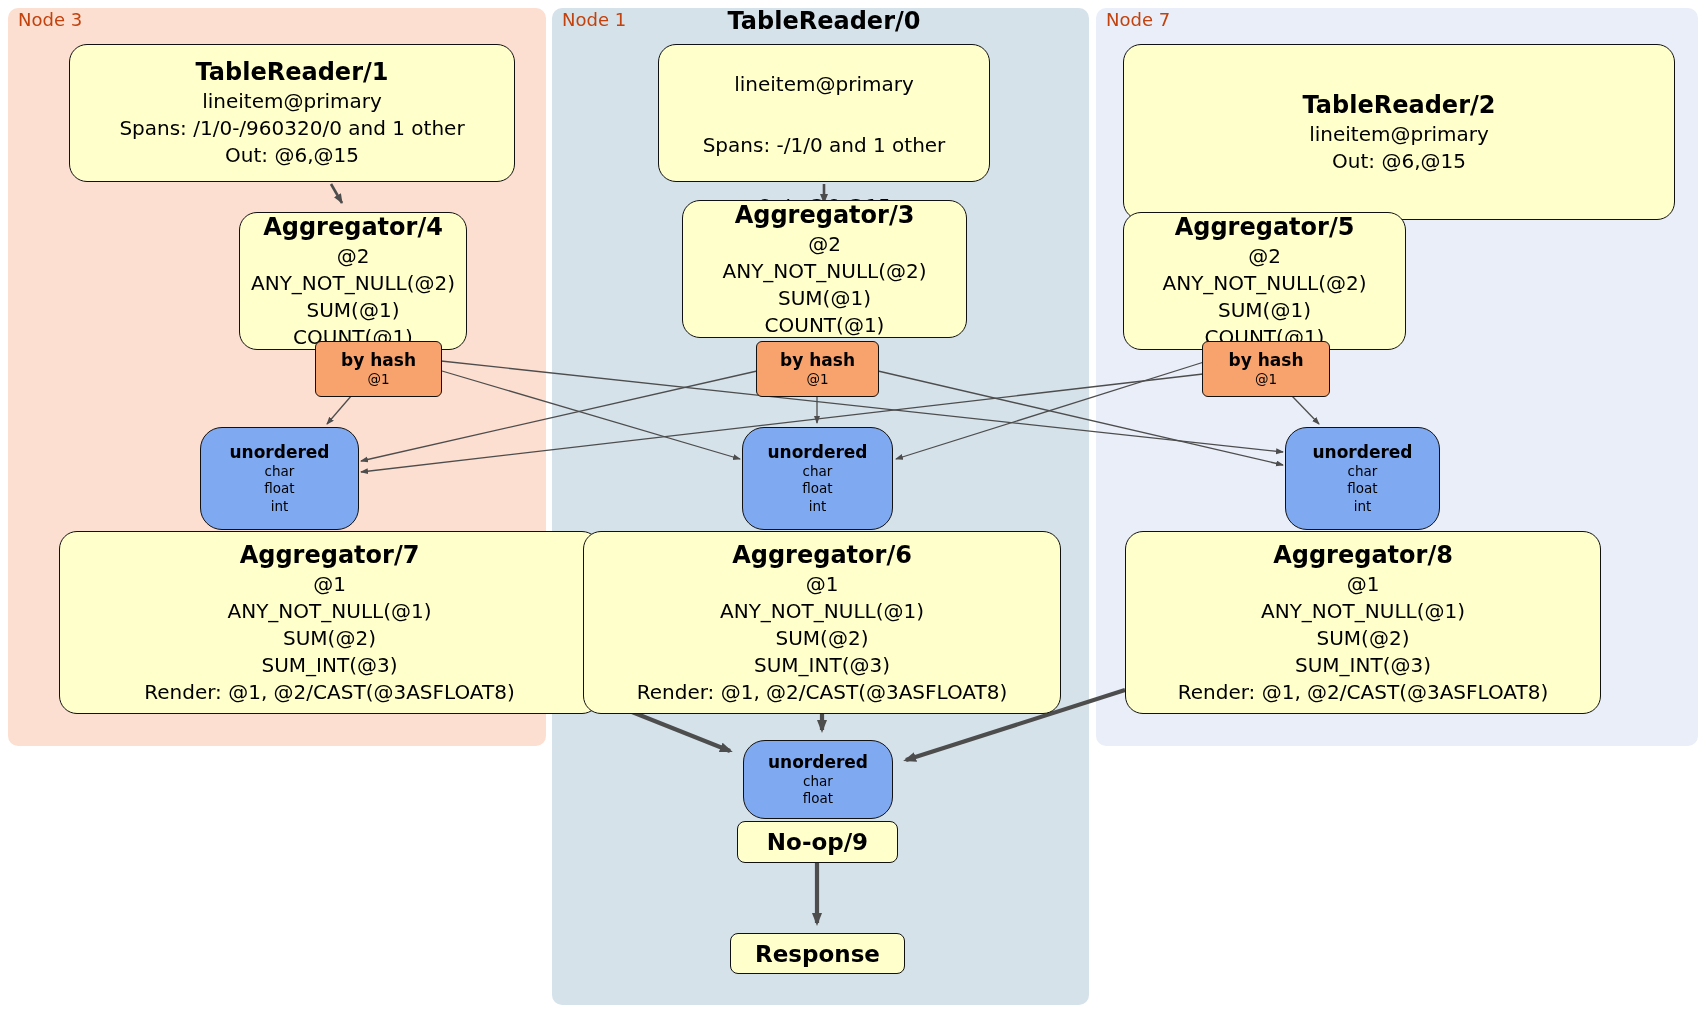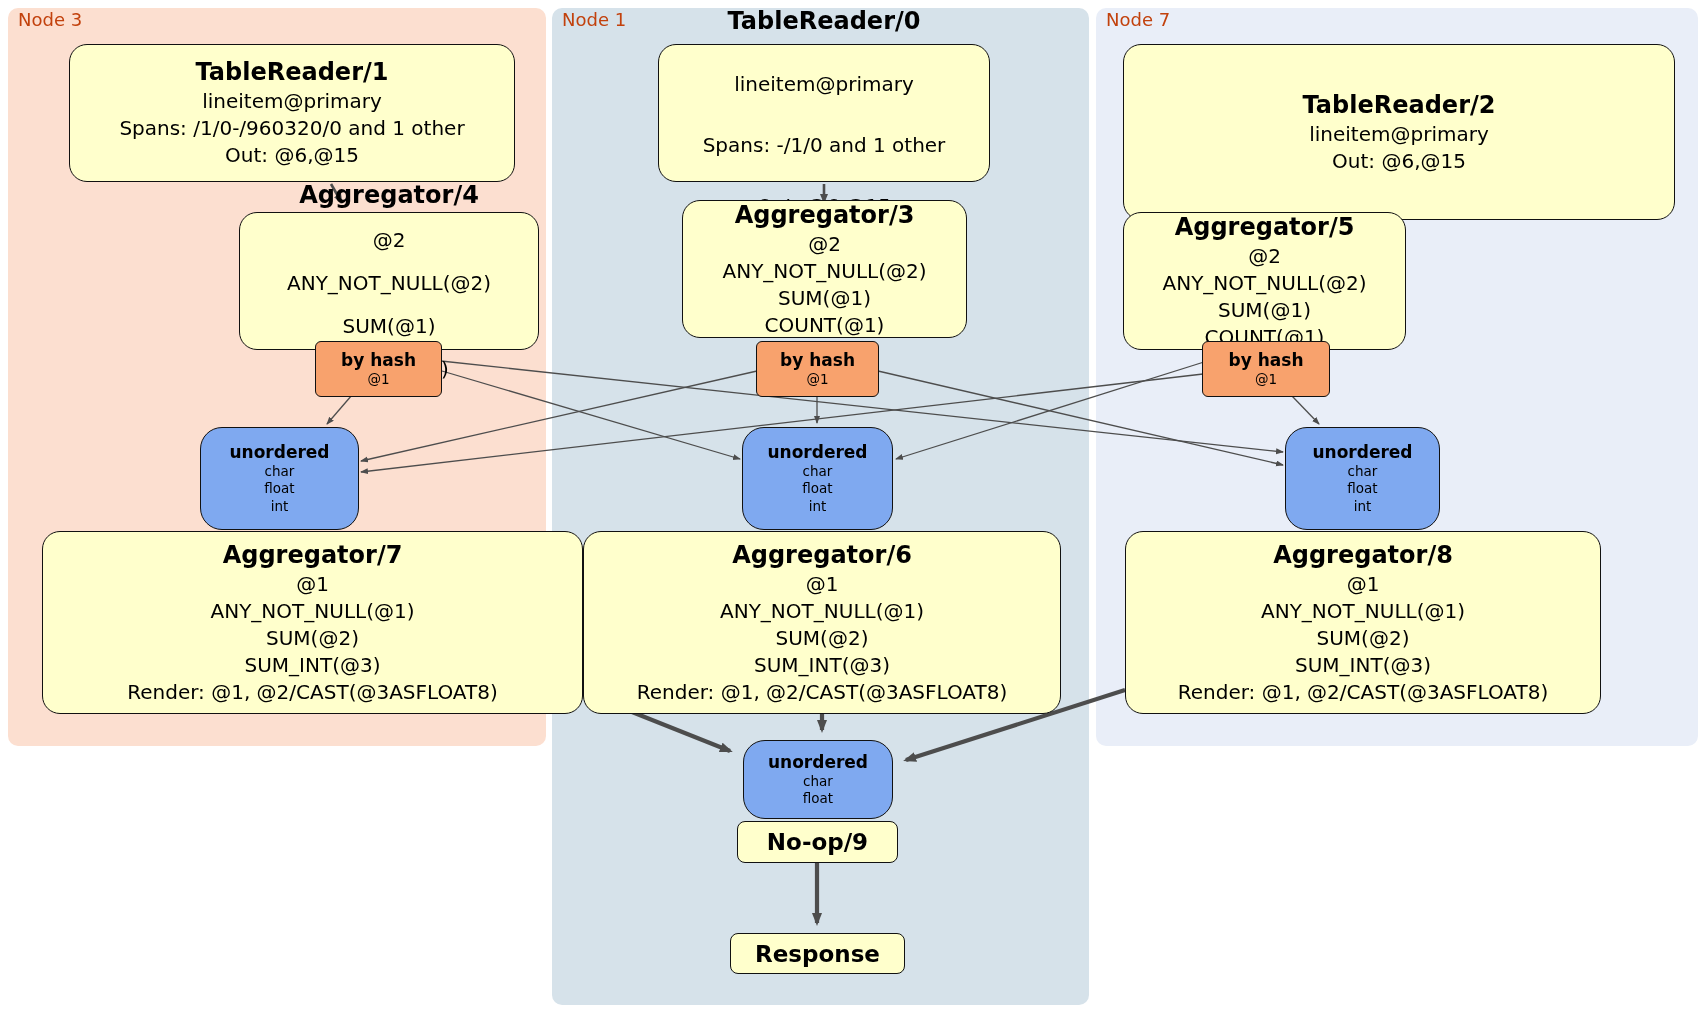--- a/index.html
+++ b/index.html
@@ -80,38 +80,38 @@
       <line x1="817" y1="863" x2="817" y2="923" marker-end="url(#aht)"></line>
     </g>
   </svg>
 
   <div class="box" style="left:69px;top:44px;width:446px;height:138px;">
     <div class="title">TableReader/1</div>
     <div class="line">lineitem@primary</div>
     <div class="line">Spans: /1/0-/960320/0 and 1 other</div>
     <div class="line">Out: @6,@15</div>
   </div>
-  <div class="box" style="left:239px;top:212px;width:300px;height:138px;gap:16px;">
+  <div class="box" style="left:239px;top:212px;width:228px;height:138px;">
     <div class="title">Aggregator/4</div>
     <div class="line">@2</div>
     <div class="line">ANY_NOT_NULL(@2)</div>
     <div class="line">SUM(@1)</div>
     <div class="line">COUNT(@1)</div>
   </div>
   <div class="pill router" style="left:315px;top:341px;width:127px;height:56px;">
     <div class="ptitle">by hash</div>
     <div class="pitem">@1</div>
   </div>
   <div class="pill sync" style="left:200px;top:427px;width:159px;height:103px;">
     <div class="ptitle">unordered</div>
     <div class="pitem">char</div>
     <div class="pitem">float</div>
     <div class="pitem">int</div>
   </div>
-  <div class="box" style="left:42px;top:531px;width:541px;height:183px;">
+  <div class="box" style="left:59px;top:531px;width:541px;height:183px;">
     <div class="title">Aggregator/7</div>
     <div class="line">@1</div>
     <div class="line">ANY_NOT_NULL(@1)</div>
     <div class="line">SUM(@2)</div>
     <div class="line">SUM_INT(@3)</div>
     <div class="line">Render: @1, @2/CAST(@3ASFLOAT8)</div>
   </div>
 
   <div class="box" style="left:658px;top:44px;width:332px;height:138px;gap:34px;">
     <div class="title">TableReader/0</div>

